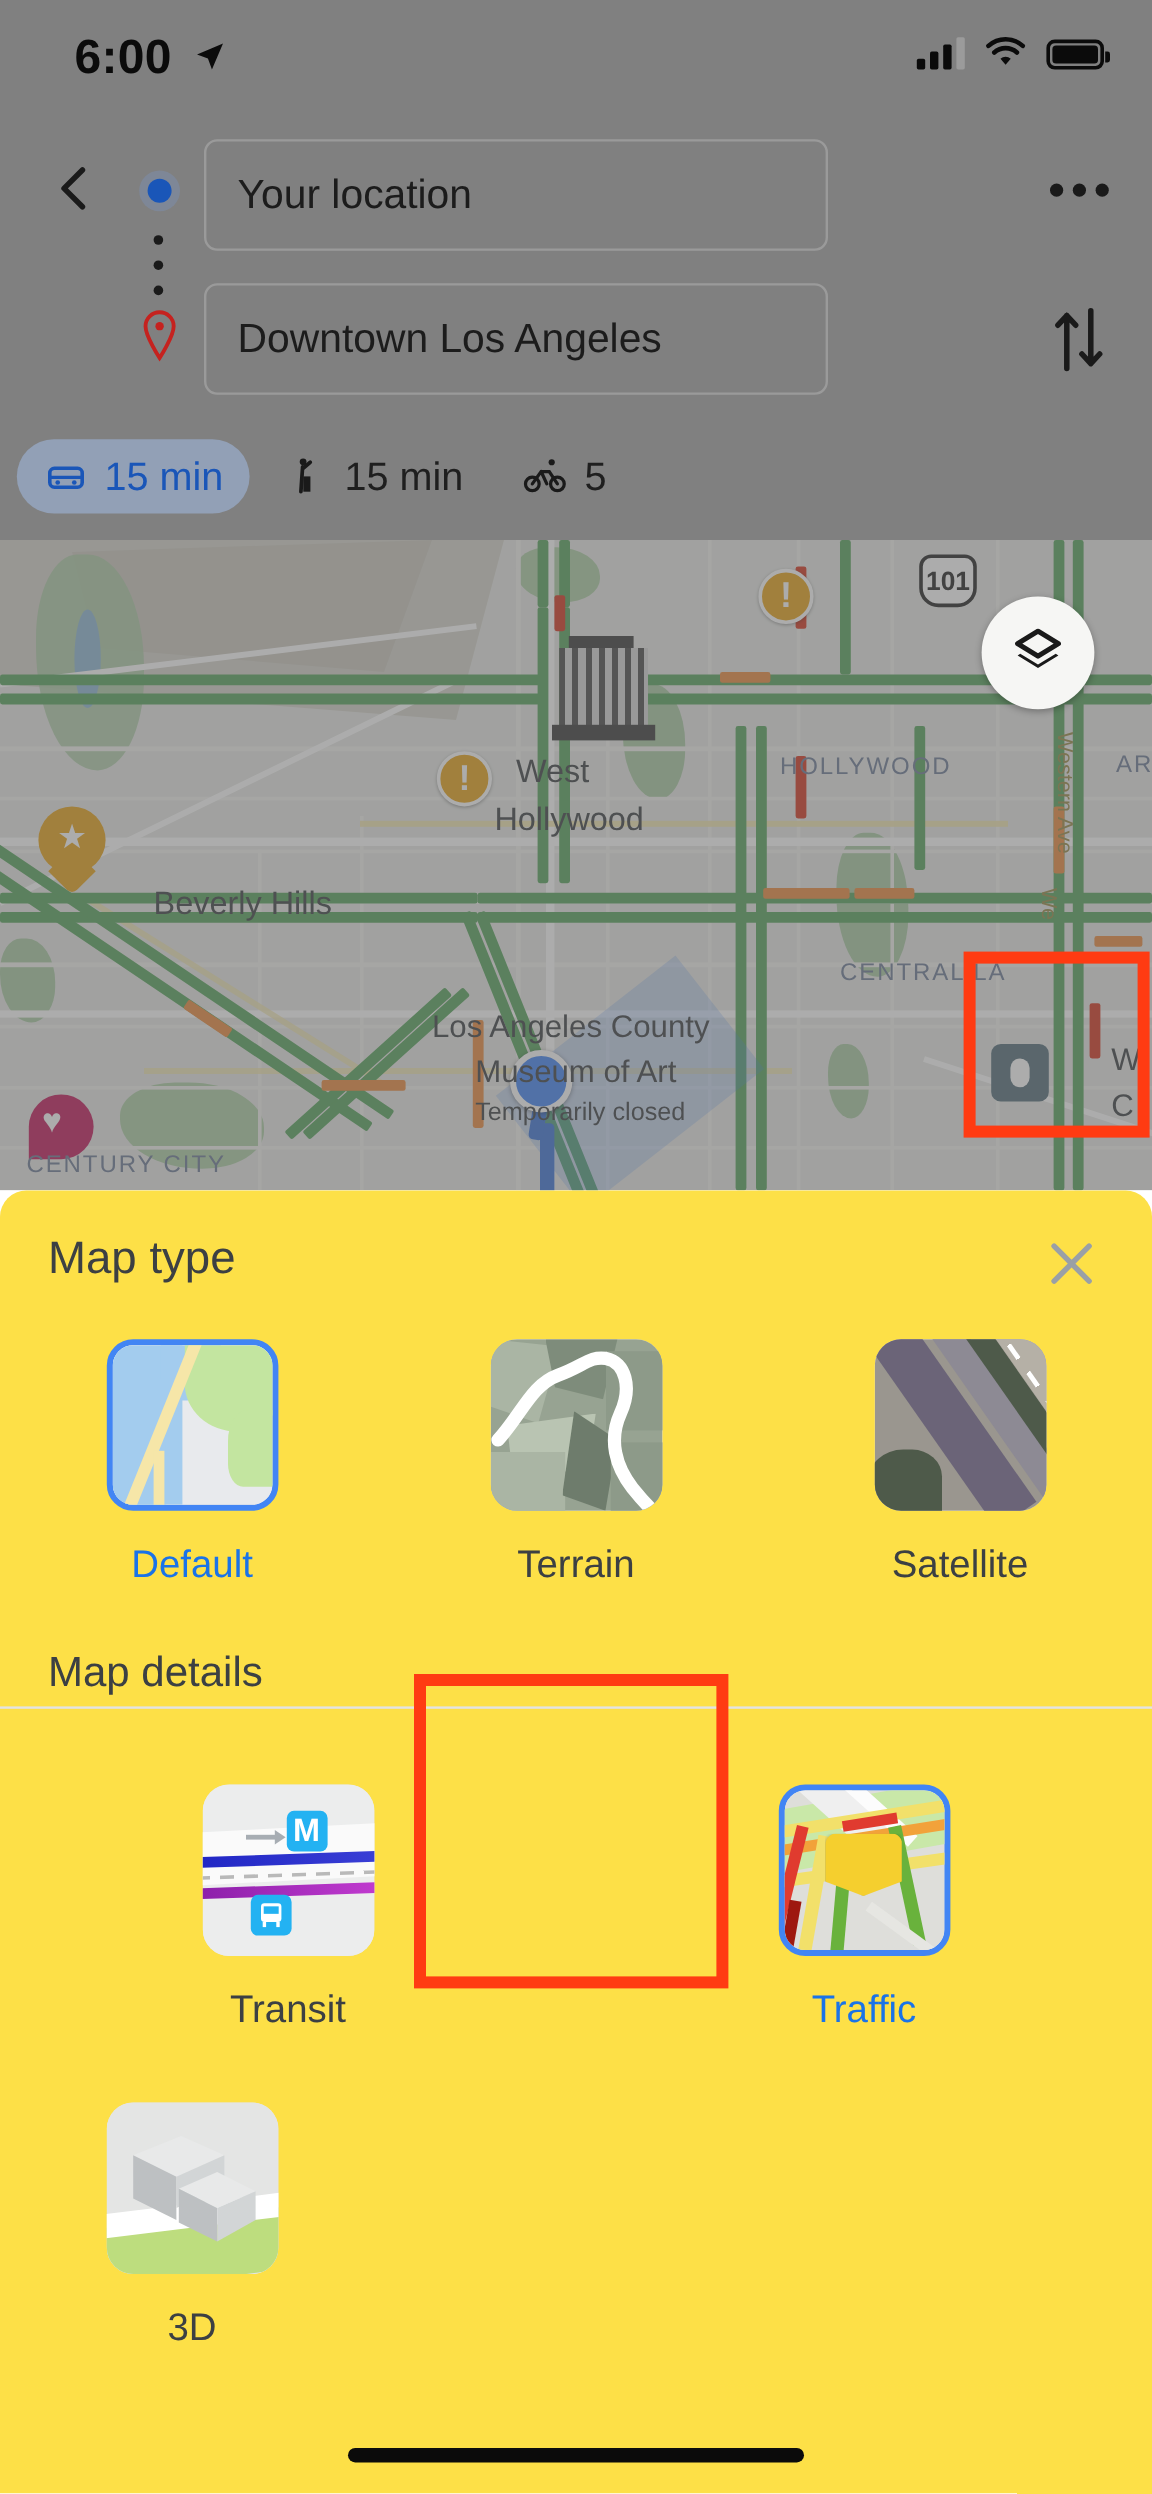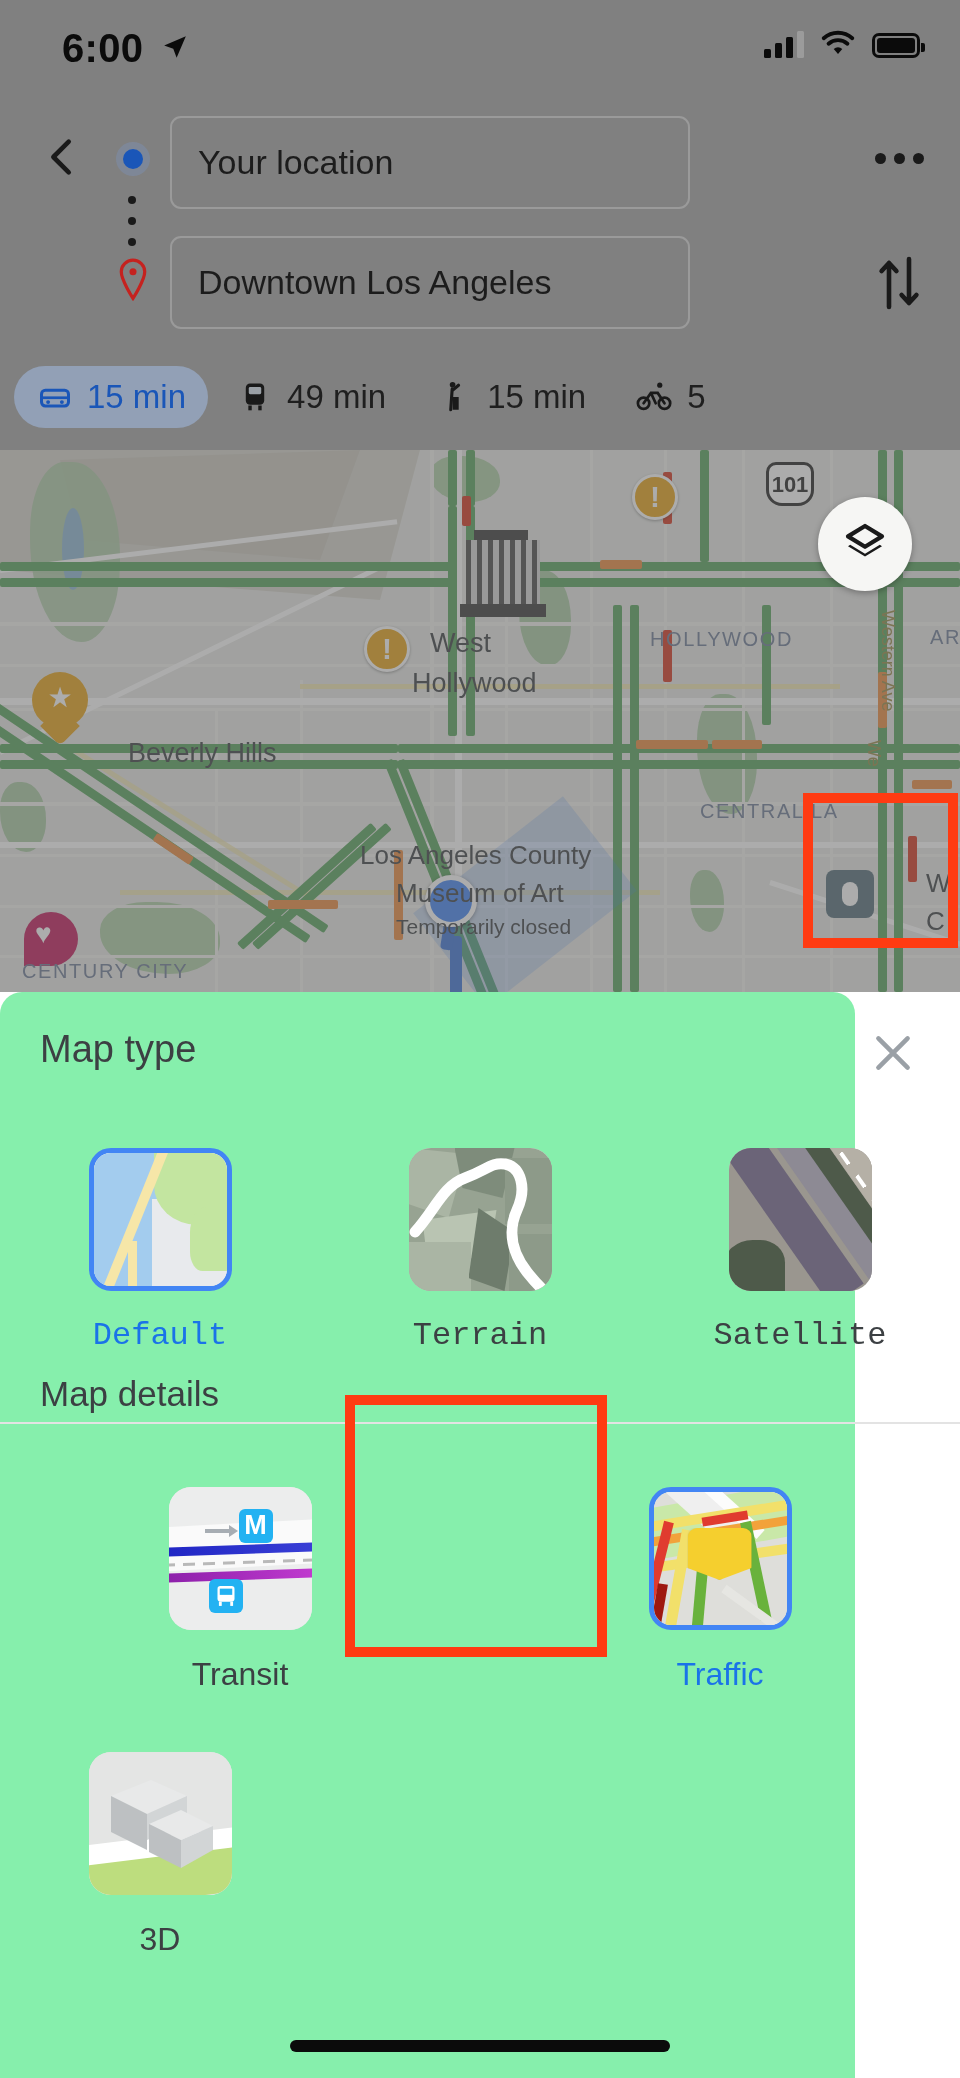--- a/index.html
+++ b/index.html
@@ -127,22 +127,22 @@
   #modes { position:absolute; left:0; top:348px; width:960px; height:98px;
            display:flex; align-items:center; padding-left:14px; gap:6px; overflow:hidden; }
   .mode { display:flex; align-items:center; gap:13px; height:62px; padding:0 22px;
           border-radius:31px; flex:0 0 auto; }
   .mode .ml { font-size:33px; color:#1f1f1f; white-space:nowrap; }
   .mode .mi { width:38px; height:38px; display:flex; align-items:center; justify-content:center; }
   .mode.sel { background:rgba(160,185,225,0.55); }
   .mode.sel .ml { color:#1a56b8; }
 
   
-  #sheet { position:absolute; left:0; top:992px; width:855px; height:1086px;
-           background:#86efac; border-radius:22px 22px 0 0; z-index:30; }
+  #sheet { position:absolute; left:0; top:992px; width:960px; height:1086px;
+           background:#fde047; border-radius:22px 22px 0 0; z-index:30; }
   #sheetHead { position:absolute; left:0; top:0; width:960px; height:120px; }
   #sheetTitle { position:absolute; left:40px; top:36px; font-size:38px; color:#3c4043; }
   #closeBtn { position:absolute; right:36px; top:30px; width:62px; height:62px;
               display:flex; align-items:center; justify-content:center; }
 
   .grid3 { position:absolute; left:0; width:960px; display:flex; }
   .cell { flex:1 1 0; display:flex; flex-direction:column; align-items:center; }
   .tile { width:143px; height:143px; border-radius:22px; overflow:hidden; position:relative;
           background:#e6e6e6; }
   .tile.sel { border:5px solid #4285f4; }
@@ -372,31 +372,20 @@
             <svg width="36" height="36" viewBox="0 0 24 24">
               <rect x="3" y="7.5" width="18" height="10.5" rx="2.6" fill="none" stroke="#1a56b8" stroke-width="2"></rect>
               <path d="M3 12.5h18" stroke="#1a56b8" stroke-width="1.8"></path>
               <circle cx="7.4" cy="15.4" r="1.3" fill="#1a56b8"></circle>
               <circle cx="16.6" cy="15.4" r="1.3" fill="#1a56b8"></circle>
             </svg>
           </span>
           <span class="ml">15 min</span>
         </div>
 
-        <div class="mode">
-          <span class="mi">
-            <svg width="34" height="34" viewBox="0 0 24 24">
-              <rect x="5.5" y="2.5" width="13" height="15" rx="3" fill="#1a1a1a"></rect>
-              <rect x="7.6" y="5" width="8.8" height="5" rx="1" fill="#9aa0a6"></rect>
-              <rect x="7.3" y="18" width="2.4" height="3.4" fill="#1a1a1a"></rect>
-              <rect x="14.3" y="18" width="2.4" height="3.4" fill="#1a1a1a"></rect>
-            </svg>
-          </span>
-          <span class="ml">49 min</span>
-        </div>
 
 
         <div class="mode">
           <span class="mi">
             <svg width="34" height="34" viewBox="0 0 24 24">
               <circle cx="10.3" cy="3.4" r="2" fill="#1a1a1a"></circle>
               <path d="M10 6.4 9 21M10 7.5l4.5-3.8" stroke="#1a1a1a" stroke-width="2.2" fill="none" stroke-linecap="round"></path>
               <rect x="10.4" y="12" width="4.2" height="9" fill="#1a1a1a"></rect>
             </svg>
           </span>
@@ -422,21 +411,21 @@
 
     <div id="sheetHead">
       <div id="sheetTitle">Map type</div>
       <div id="closeBtn">
         <svg width="50" height="50" viewBox="0 0 24 24">
           <path d="M5 5l14 14M19 5 5 19" stroke="#9aa0a6" stroke-width="2.2" stroke-linecap="round"></path>
         </svg>
       </div>
     </div>
 
-    <div class="grid3" style="top:156px;font-family:Liberation Mono, monospace;">
+    <div class="grid3" style="top:124px;">
 
       <div class="cell">
         <div class="tile sel">
           <div class="t-abs" style="left:0;top:0;width:133px;height:133px;background:#e8eaed;"></div>
           <div class="t-abs" style="left:0;top:0;width:58px;height:133px;background:#a3ccee;"></div>
           <div class="t-abs" style="left:40px;top:0;width:50px;height:46px;background:#a3ccee;
                border-radius:0 0 40% 0;"></div>
           <div class="t-abs" style="left:0;top:82px;width:44px;height:51px;background:#a3ccee;"></div>
           <div class="t-abs" style="left:60px;top:0;width:80px;height:72px;background:#c3e5a0;
                border-radius:0 0 45% 55%;"></div>

